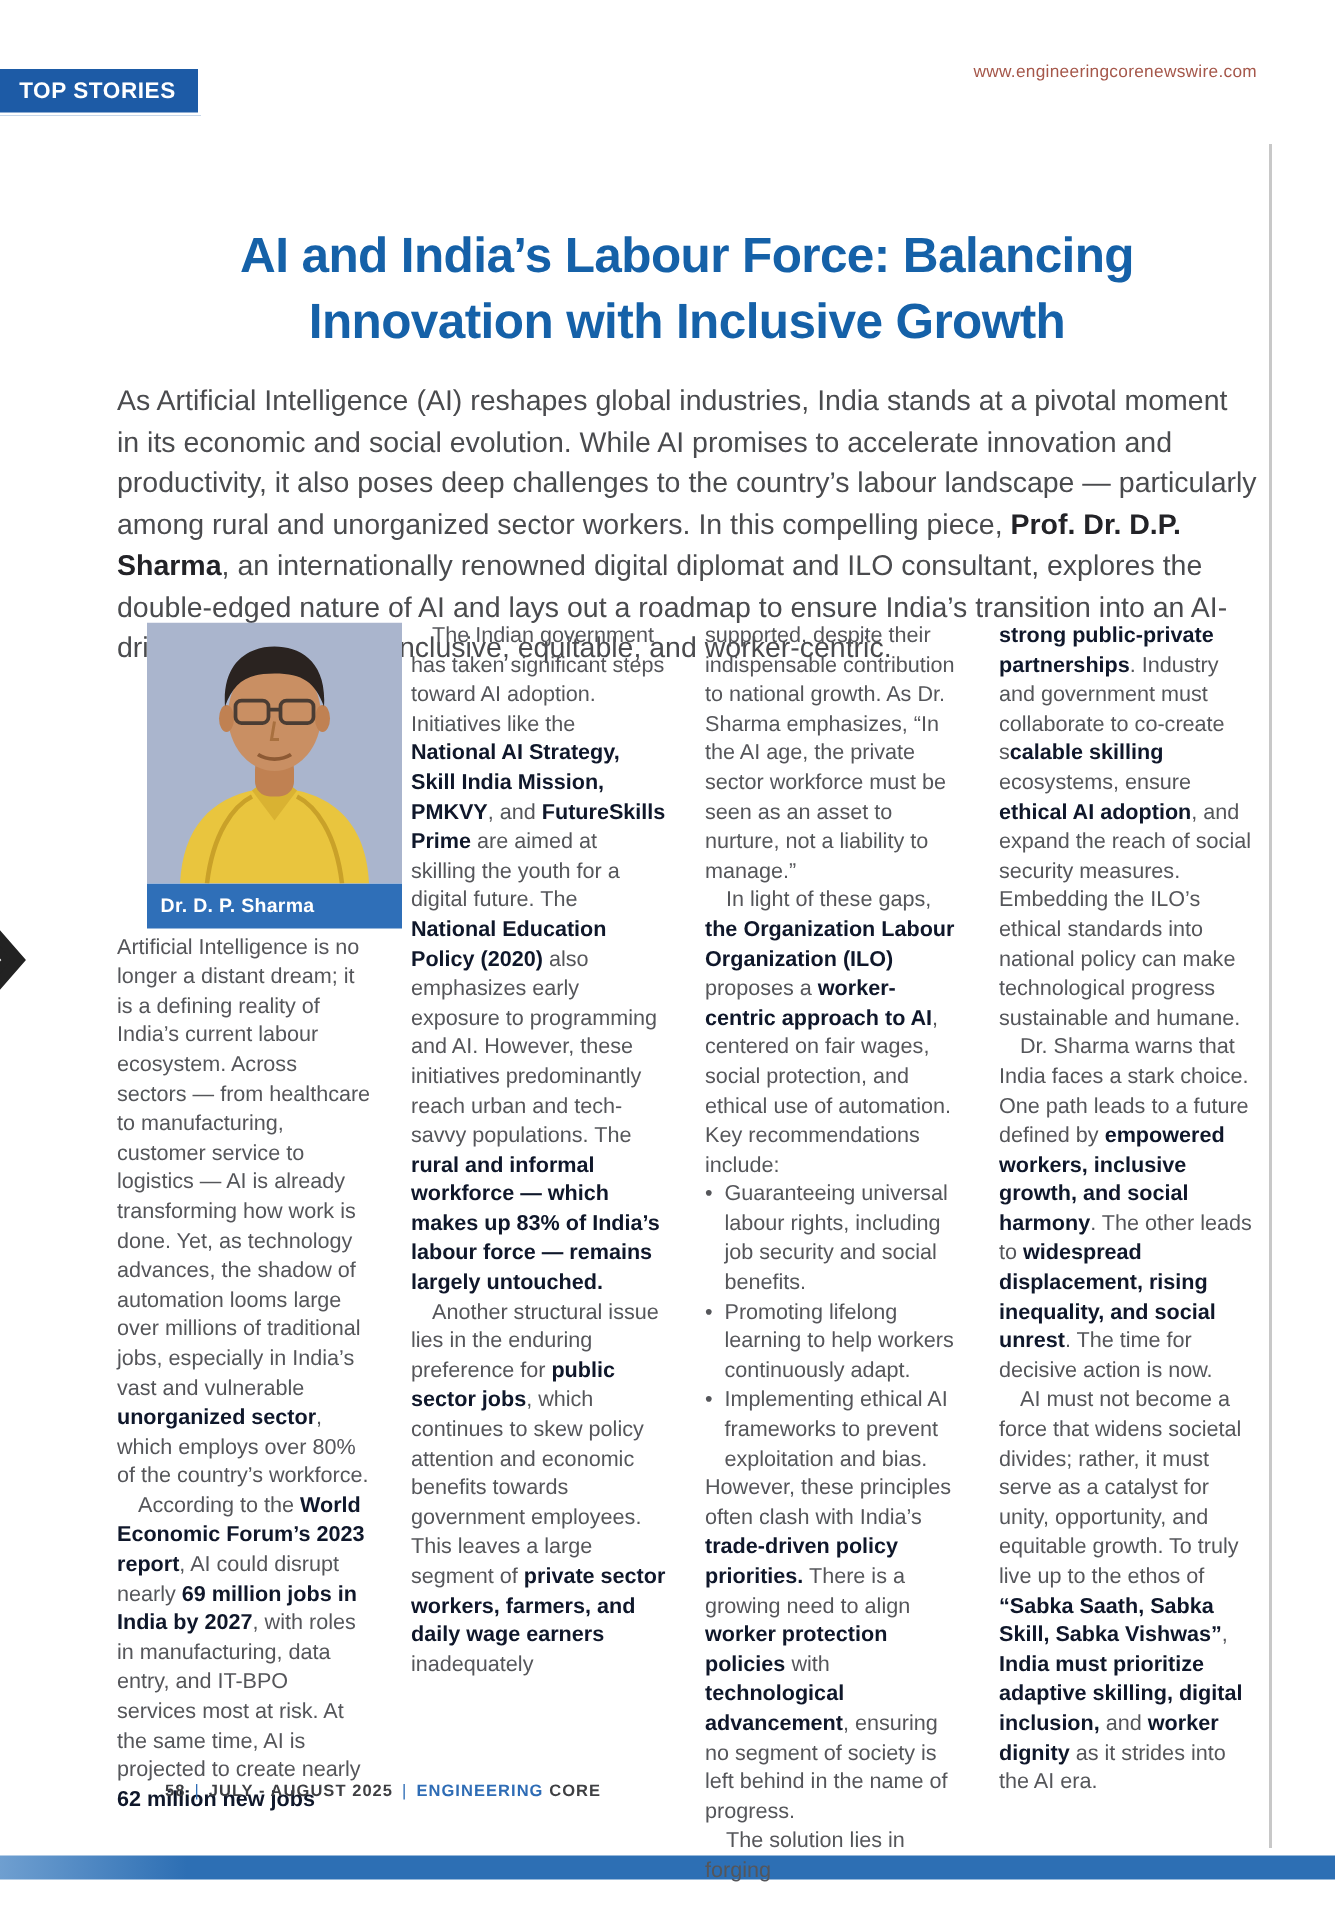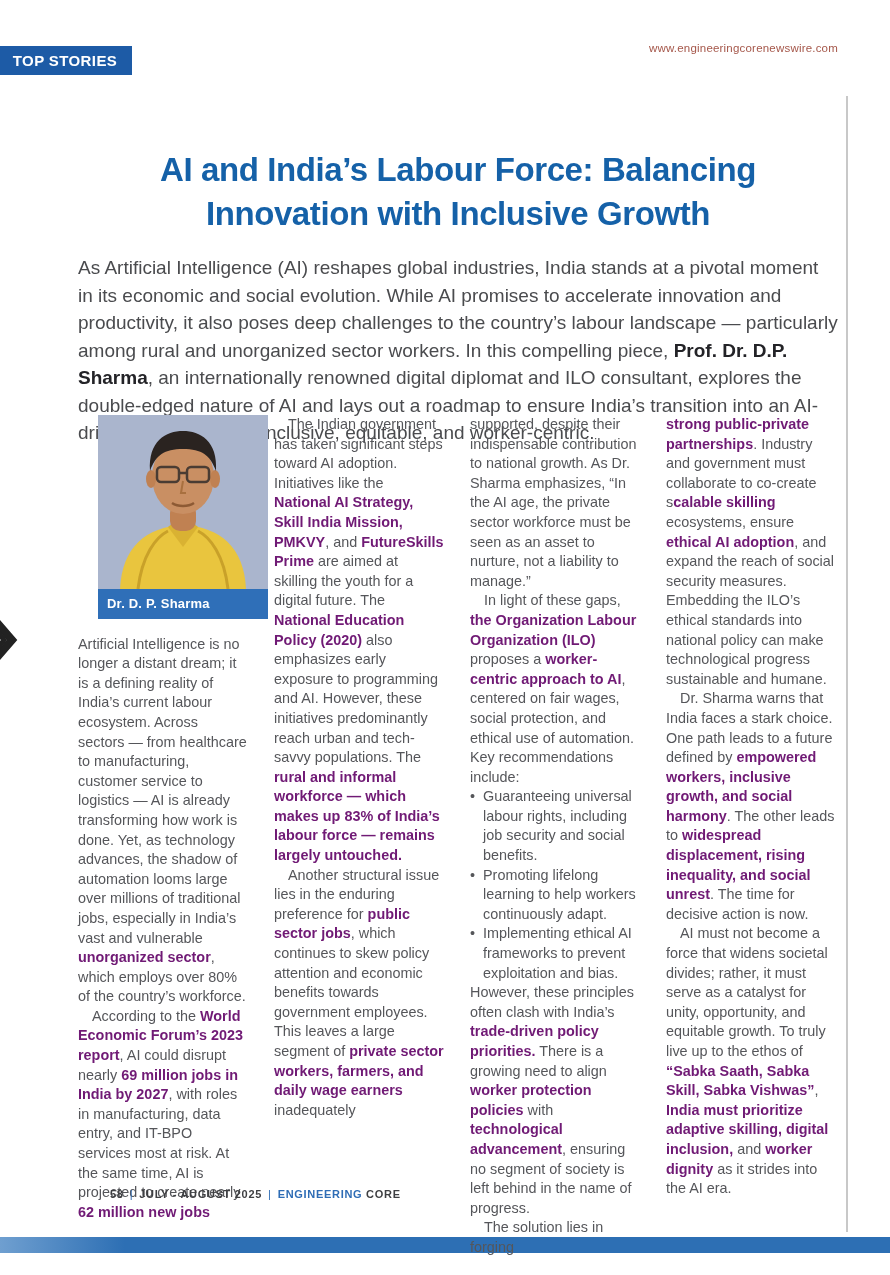--- a/index.html
+++ b/index.html
@@ -32,27 +32,27 @@
   .article-intro{
     position:absolute;left:78px;top:254px;width:760px;
     font-size:19px;line-height:27.5px;color:#4a4b4e;
   }
   .article-intro b{color:#232327;}
   .columns{
     position:absolute;left:78px;top:415px;width:758px;
     display:flex;gap:26px;align-items:flex-start;
   }
   .col{flex:1;min-width:0;font-size:14.4px;line-height:19.6px;color:#55565a;}
-  .col b{color:#701a75;}
+  .col b{color:#0f172a;}
   .body-p{margin:0;}
   .body-p.indent{text-indent:14px;}
   .body-p.bullet{padding-left:13px;text-indent:-13px;}
   .bullet-mark{display:inline-block;width:13px;text-indent:0;}
   
-  .photo-wrap{width:100%;margin-bottom:16px;padding-left:20px;}
+  .photo-wrap{width:100%;margin-bottom:4px;padding-left:20px;}
   .photo-wrap svg{display:block;width:100%;height:auto;}
   .photo-caption{
     background:#2f6fb8;color:#ffffff;font-weight:bold;font-size:13px;
     padding:5px 8px 5px 9px;letter-spacing:.2px;
   }
   
   .page-footer{
     position:absolute;left:78px;top:1188px;font-size:11px;font-weight:bold;
     letter-spacing:.7px;color:#3e3f42;margin-left:32px;
   }

